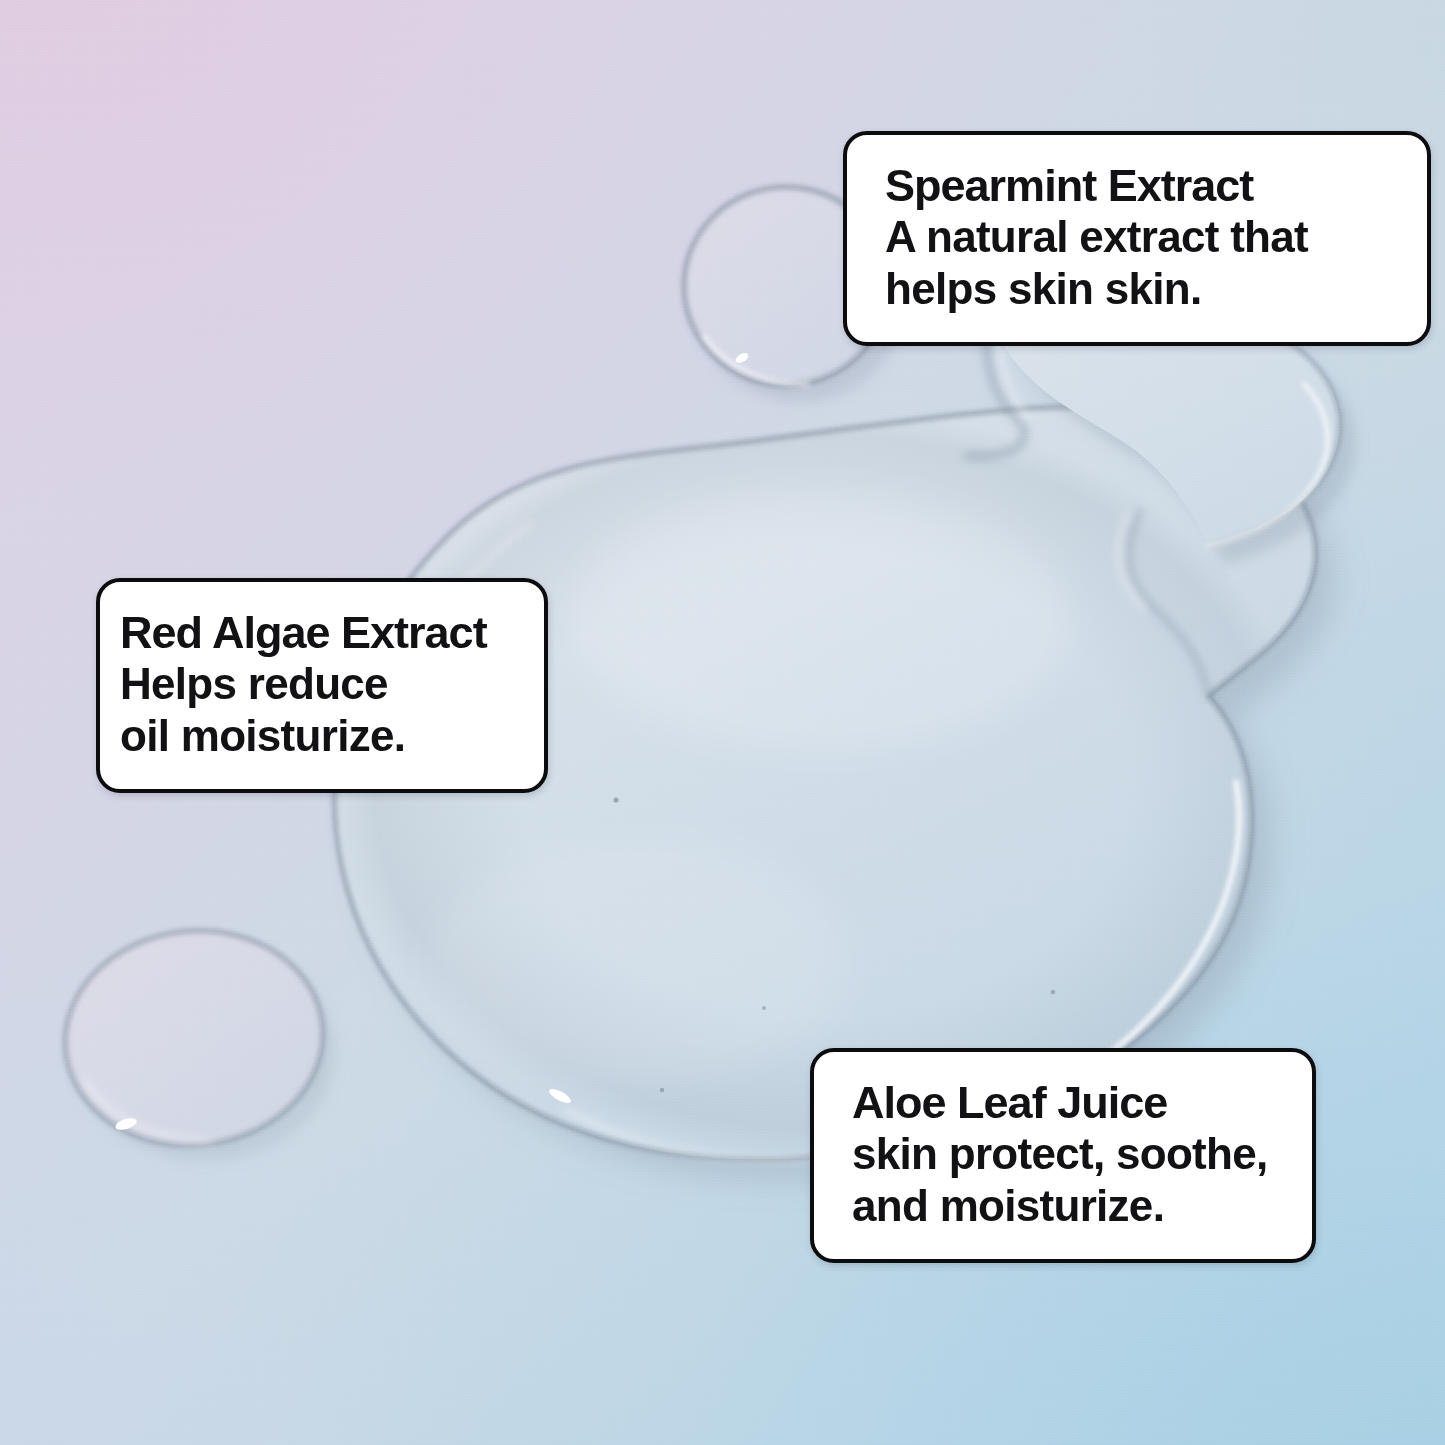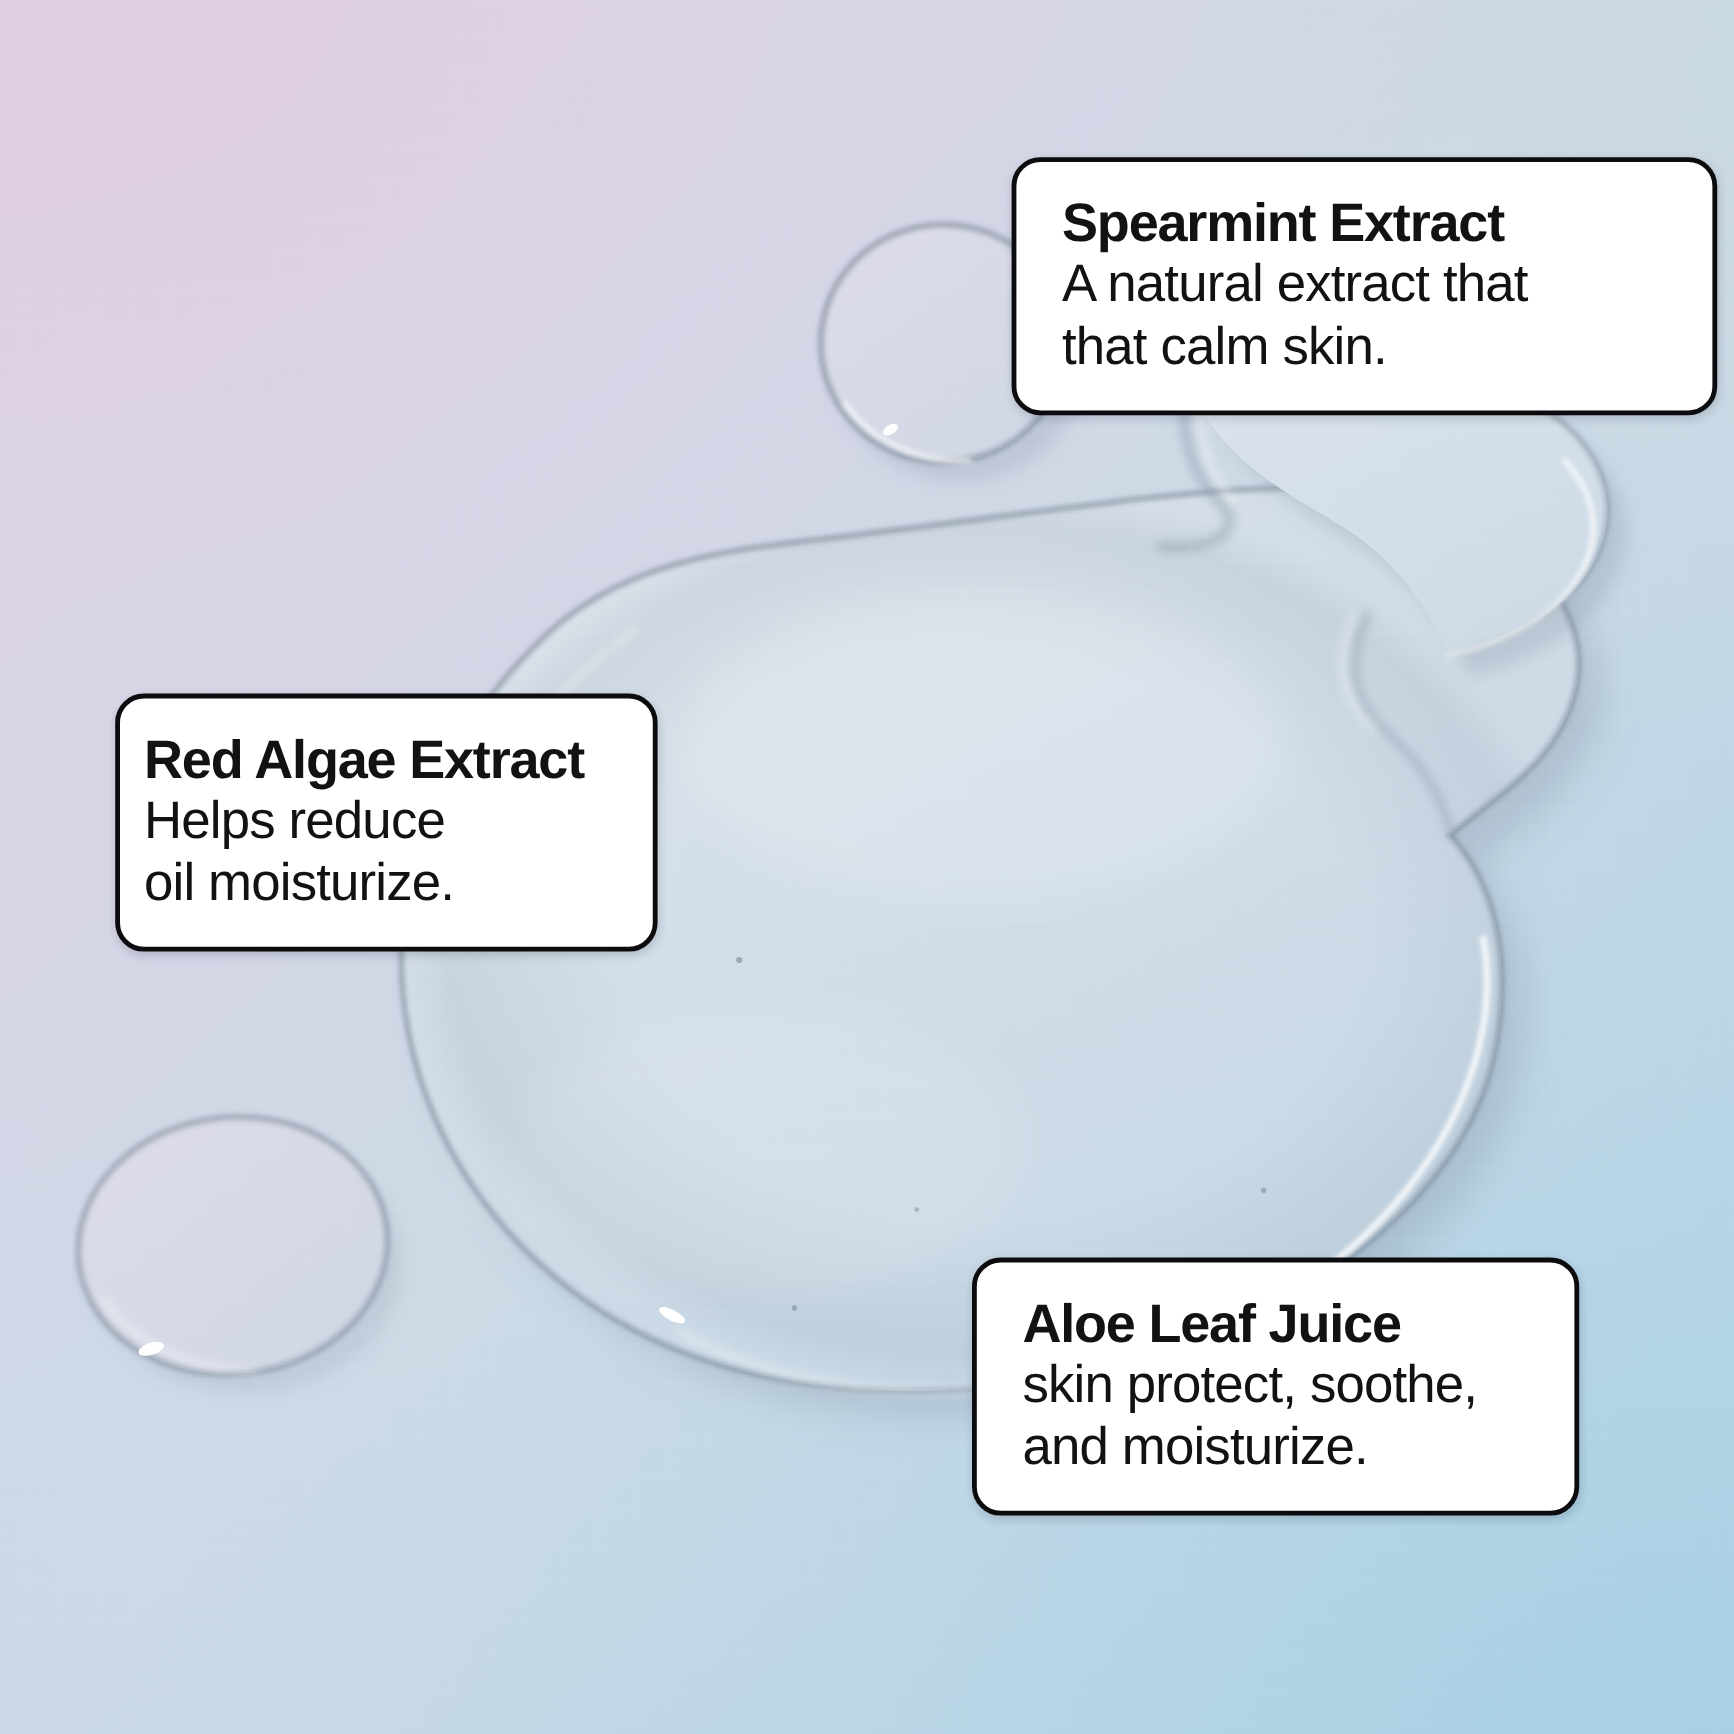--- a/index.html
+++ b/index.html
@@ -100,21 +100,21 @@
     line-height: 1.12;
     letter-spacing: -0.022em;
     white-space: nowrap;
   }
   .callout .c-body {
     font-size: 44px;
     font-weight: 400;
     line-height: 1.165;
     letter-spacing: -0.016em;
   }
-  .callout .c-body span { display: block; white-space: nowrap; }
+  .callout .c-body span { display: block; white-space: nowrap; font-weight: bold; }
 
   #callout-spearmint { left: 843px; top: 131px;  width: 588px; }
   #callout-redalgae  { left: 96px;  top: 578px;  width: 452px; padding-left: 20px; }
   #callout-aloe      { left: 810px; top: 1048px; width: 506px; }
 </style>
 </head>
 <body>
 
 <div id="stage">
 
@@ -266,21 +266,21 @@
       <ellipse cx="194" cy="1038" rx="129" ry="107" fill="none" stroke="rgba(120,132,148,0.52)" stroke-width="5" filter="url(#tinyBlur)" transform="rotate(-6 194 1038)"></ellipse>
       <path fill="none" stroke="rgba(255,255,255,0.55)" stroke-width="4" stroke-linecap="round" filter="url(#midBlur)" d="M 86 1082 C 110 1118, 158 1142, 212 1142"></path>
       <ellipse cx="126" cy="1124" rx="11" ry="5" fill="#ffffff" transform="rotate(-18 126 1124)"></ellipse>
     </g>
   </svg>
 
   <div class="callout" id="callout-spearmint">
     <div class="c-title">Spearmint Extract</div>
     <div class="c-body">
       <span>A natural extract that</span>
-      <span>that calm skin.</span>
+      <span>helps skin skin.</span>
     </div>
   </div>
 
   <div class="callout" id="callout-redalgae">
     <div class="c-title">Red Algae Extract</div>
     <div class="c-body">
       <span>Helps reduce</span>
       <span>oil moisturize.</span>
     </div>
   </div>

